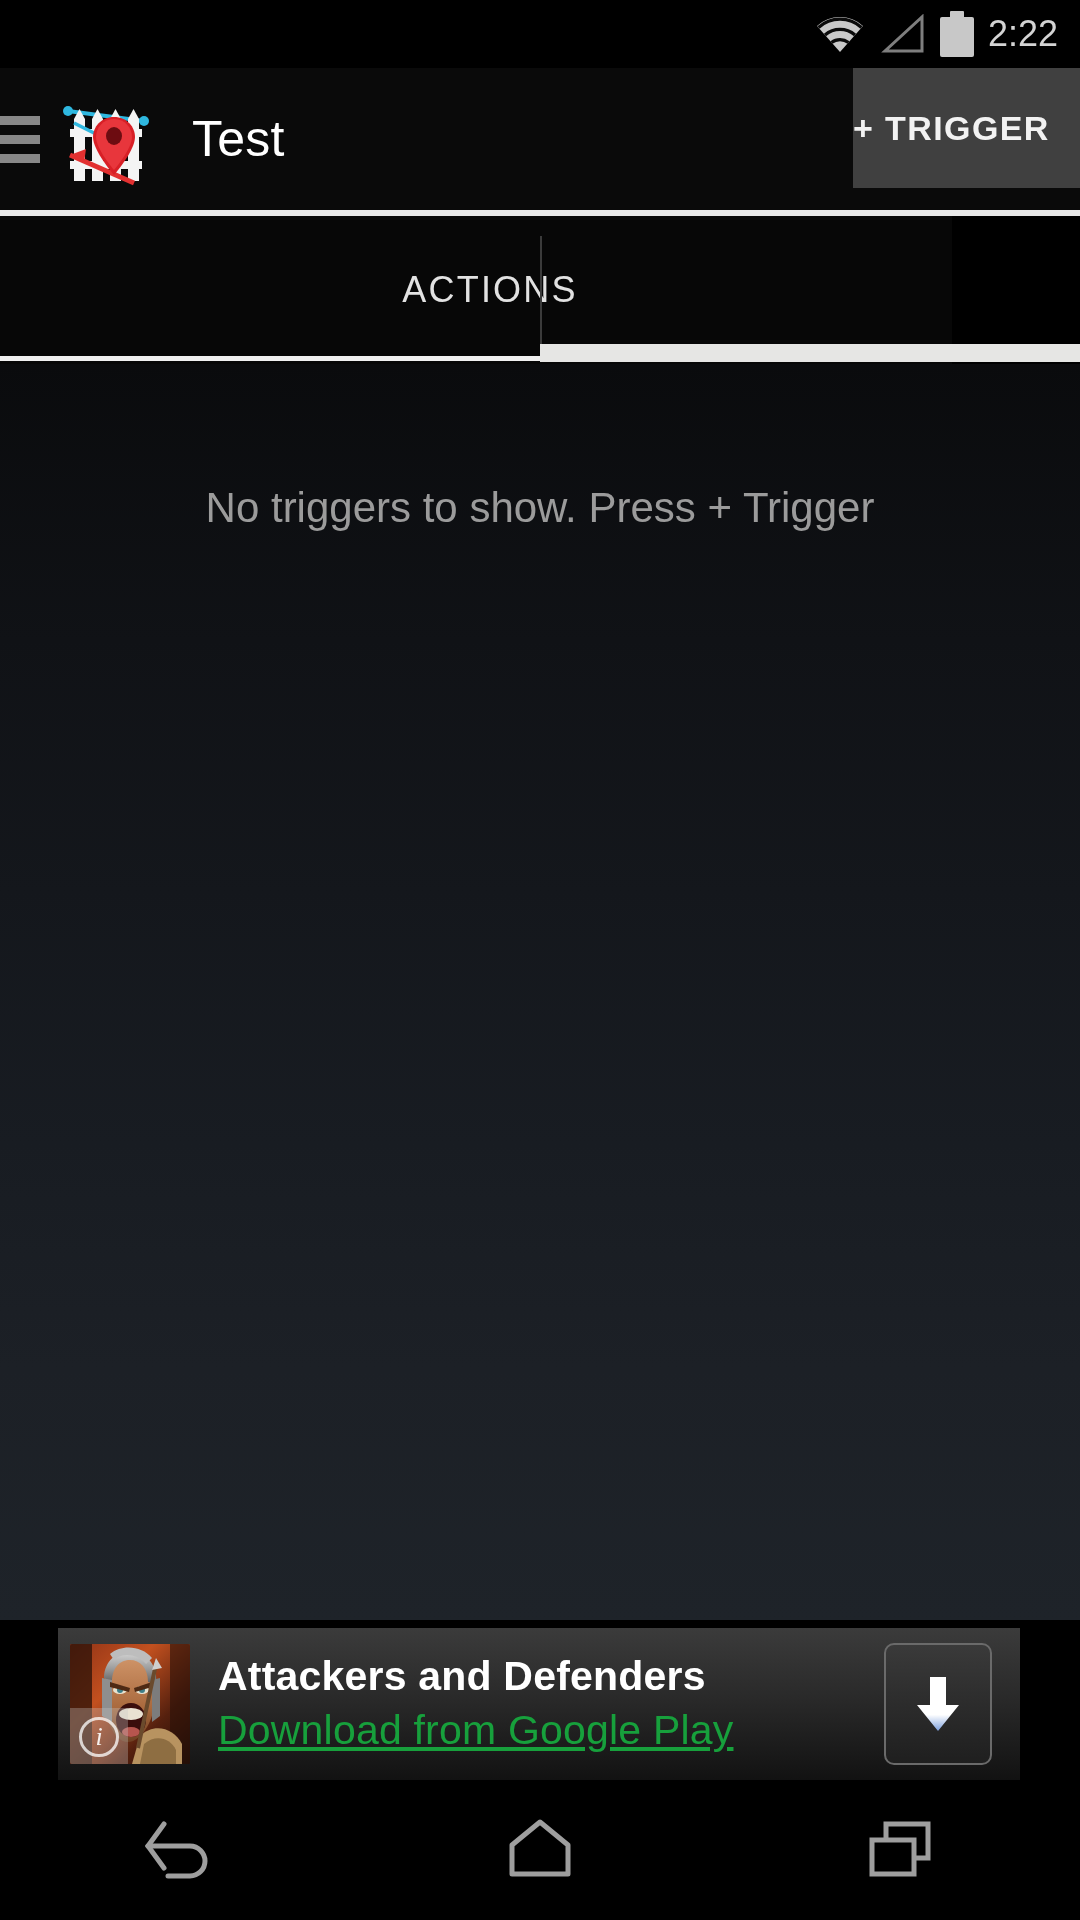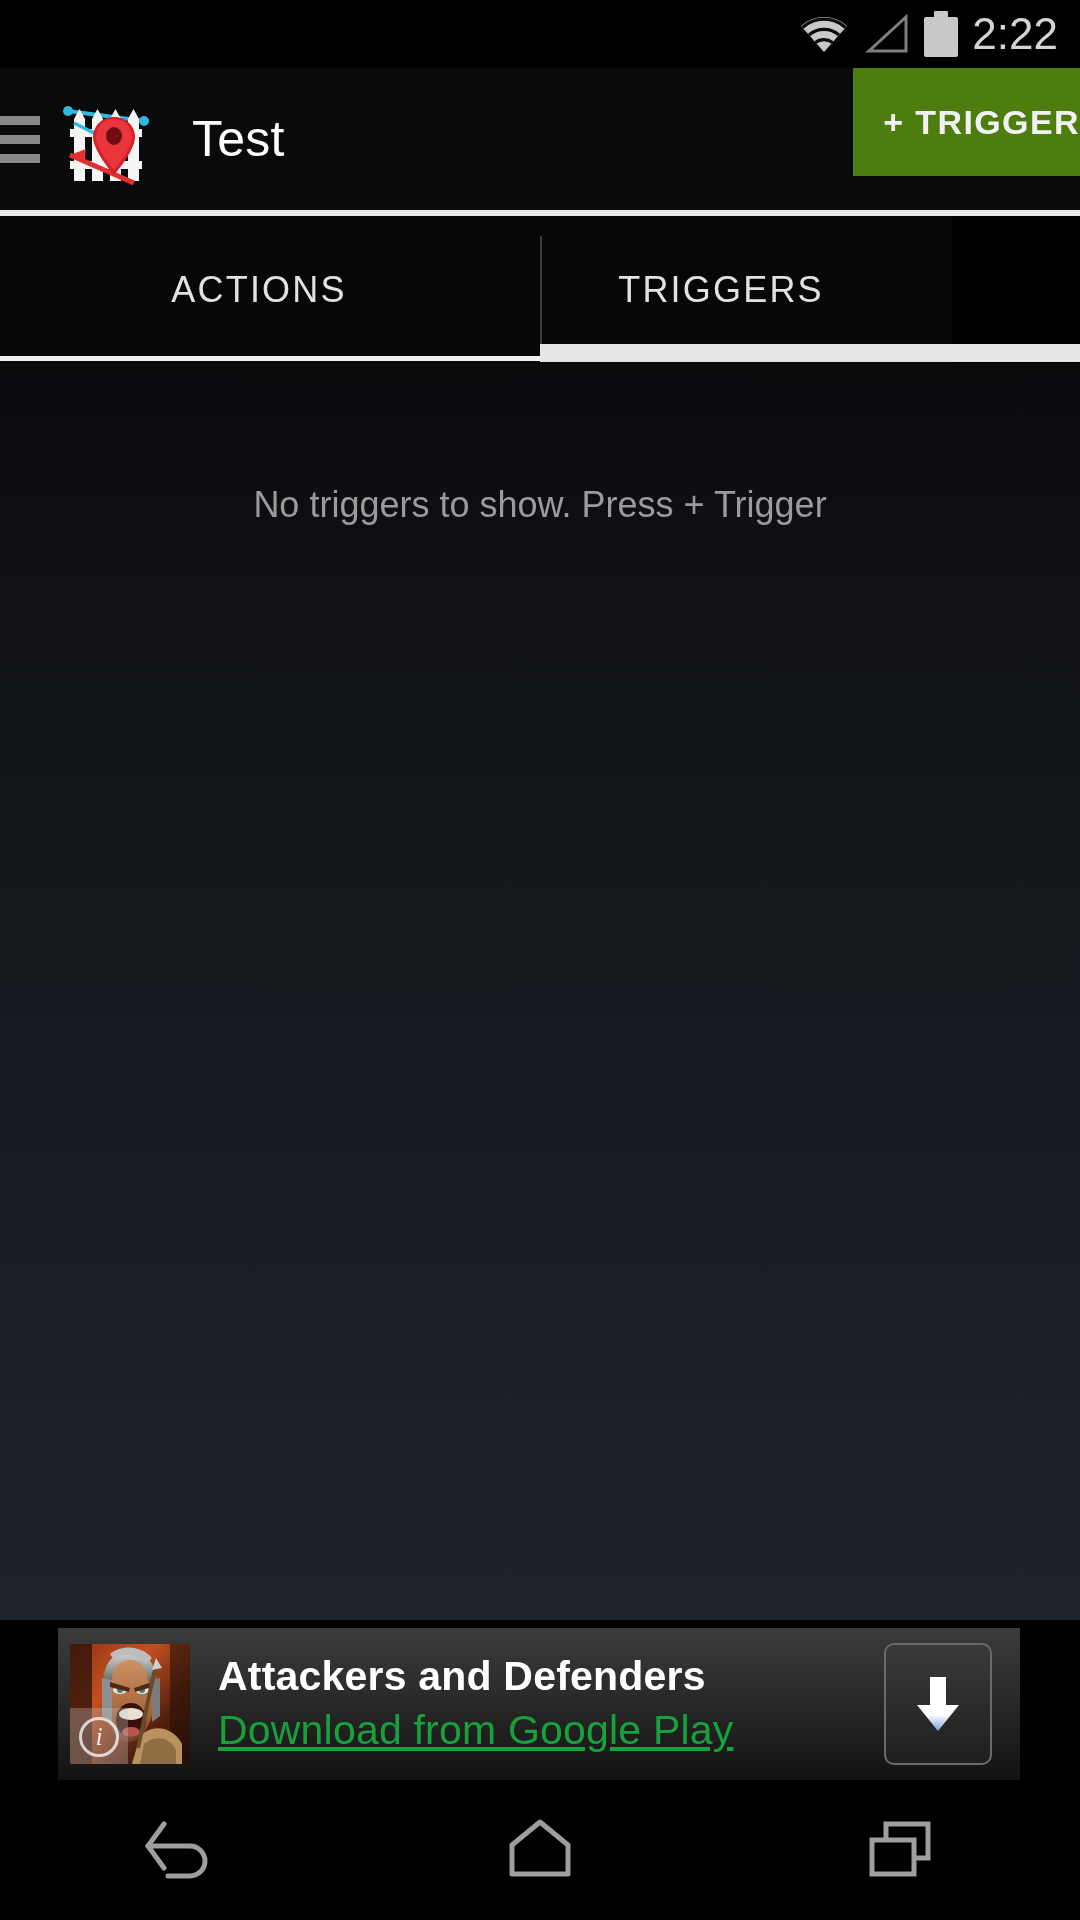--- a/index.html
+++ b/index.html
@@ -36,21 +36,21 @@
     position:absolute; left:0; top:6px;
     width:34px; height:40px;
     background:#c8c8c8; border-radius:2px;
   }
   .batt-cap {
     position:absolute; left:10px; top:0;
     width:14px; height:7px;
     background:#c8c8c8; border-radius:1px 1px 0 0;
   }
   .clock {
-    color:#d4d4d4; font-size:44px; font-weight:400;
+    color:#d4d4d4; font-size:36px; font-weight:400;
     letter-spacing:0px; line-height:1;
   }
 
   
   #action-bar {
     position:absolute; left:0; top:68px;
     width:1080px; height:142px;
     background:#0a0a0a;
     display:flex; align-items:center;gap:16px;
   }
@@ -65,23 +65,23 @@
   #app-icon {
     width:100px; height:100px; margin-left:2px;
     position:relative; flex:0 0 auto;
   }
   #app-title {
     color:#fff; font-size:50px; font-weight:400;
     margin-left:20px; letter-spacing:0.2px;
   }
   #trigger-button {
     position:absolute; right:0; top:0;
-    width:227px; height:108px;
-    background:#4d7c0f;
-    display:flex; align-items:center; justify-content:flex-end;
+    width:227px; height:120px;
+    background:#404040;
+    display:flex; align-items:center; justify-content:flex-start;
   }
   #trigger-button .label {
     color:#f2f2f2; font-size:34px; font-weight:700;
     letter-spacing:1.4px;
   }
   #actionbar-divider {
     position:absolute; left:0; top:210px;
     width:1080px; height:6px; background:#e8e8e8;
   }
 
@@ -122,21 +122,21 @@
        #0a0b0d 0%,
        #101216 22%,
        #14171c 42%,
        #181c22 62%,
        #1c2026 80%,
        #1e2329 100%);
   }
   #empty-message {
     position:absolute; left:0; top:120px;
     width:1080px; text-align:center;
-    color:#9b9b9b; font-size:36px; font-weight:400;
+    color:#9b9b9b; font-size:42px; font-weight:400;
   }
 
   
   #ad-banner {
     position:absolute; left:58px; top:1628px;
     width:962px; height:152px;
     background:linear-gradient(to bottom, #3b3b3b 0%, #2a2a2a 45%, #121212 100%);
     display:flex; align-items:center;
     overflow:hidden;
   }
@@ -271,23 +271,20 @@
     <div id="trigger-button">
       <span class="label">+ TRIGGER</span>
     </div>
   </div>
 
   <div id="actionbar-divider"></div>
 
   <div id="tab-bar">
     <div class="tab">
       <span class="tab-label">ACTIONS</span>
-    </div>
-    <div class="tab">
-      <span class="tab-label">TRIGGERS</span>
     </div>
   </div>
   <div class="tab-divider"></div>
   <div id="tab-indicator-actions"></div>
   <div id="tab-indicator-triggers"></div>
 
   <div id="content">
     <div id="empty-message">No triggers to show. Press + Trigger</div>
   </div>
 

